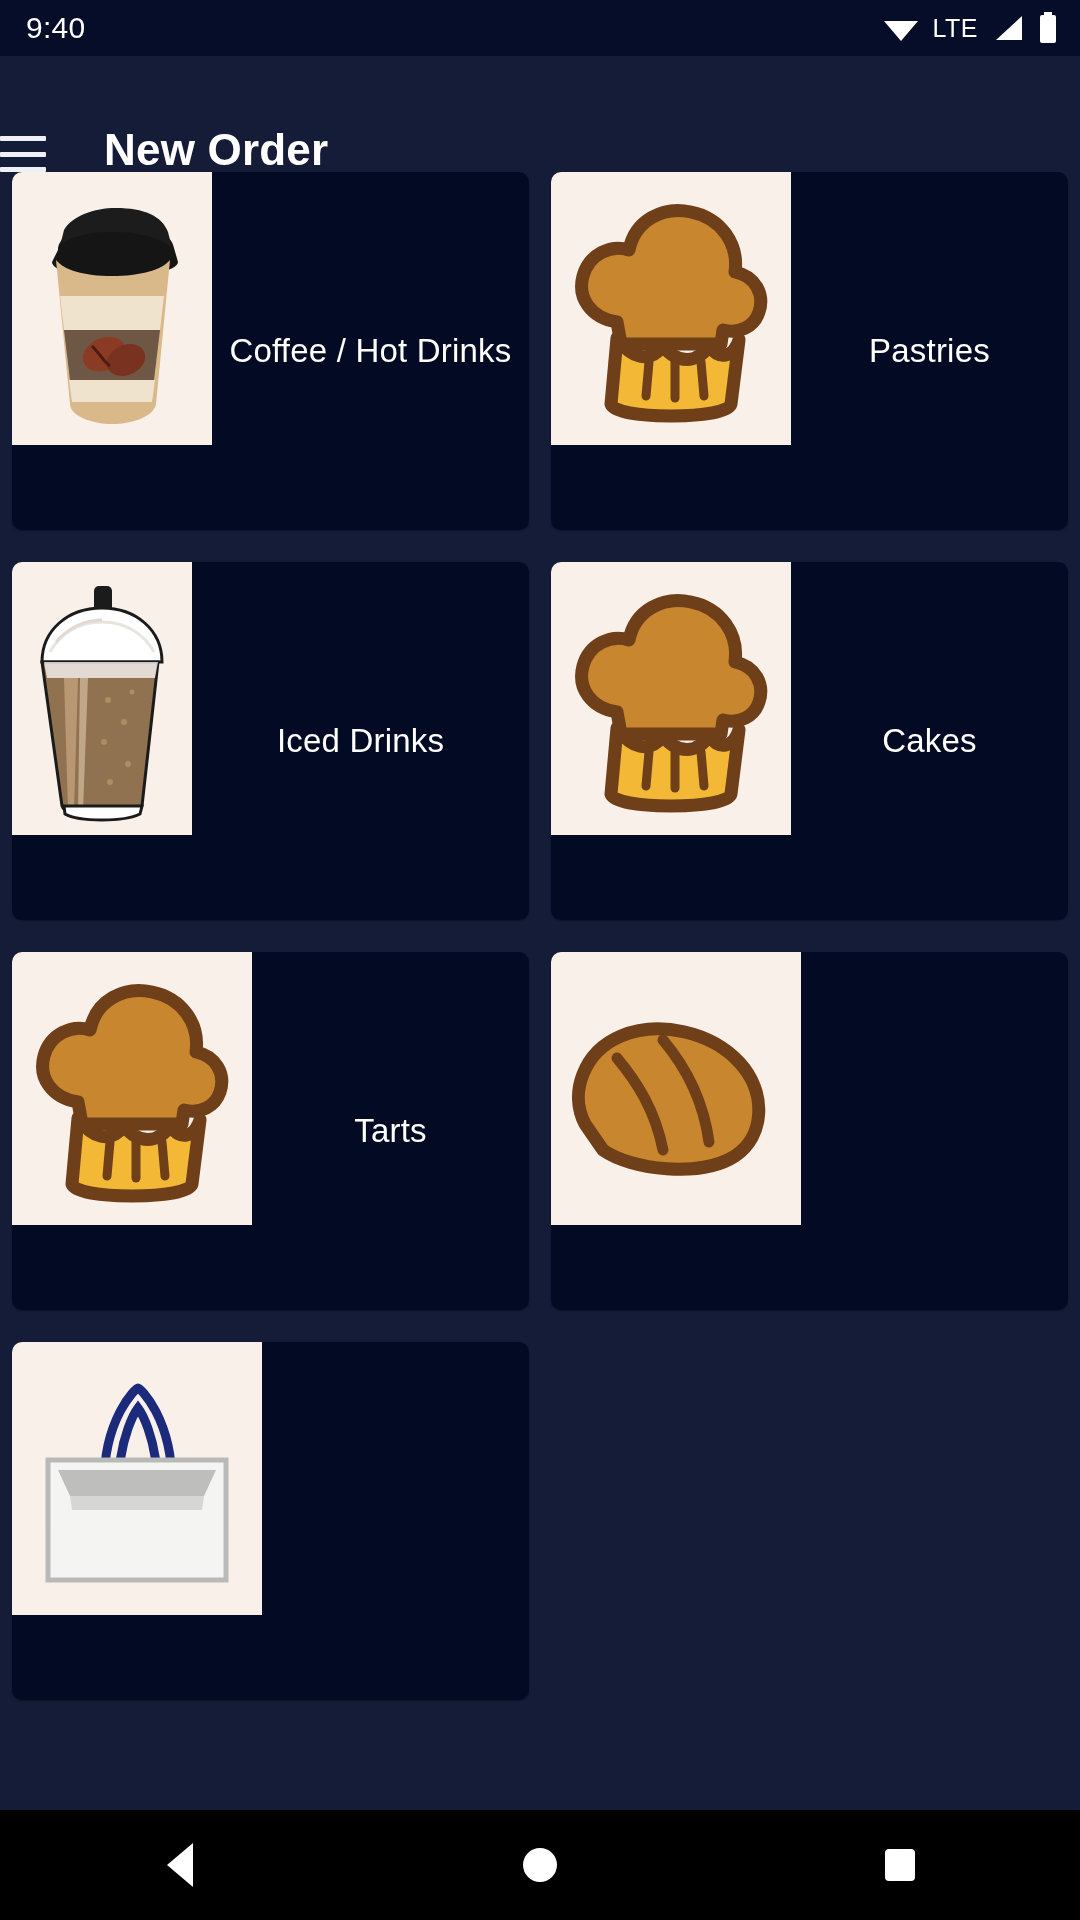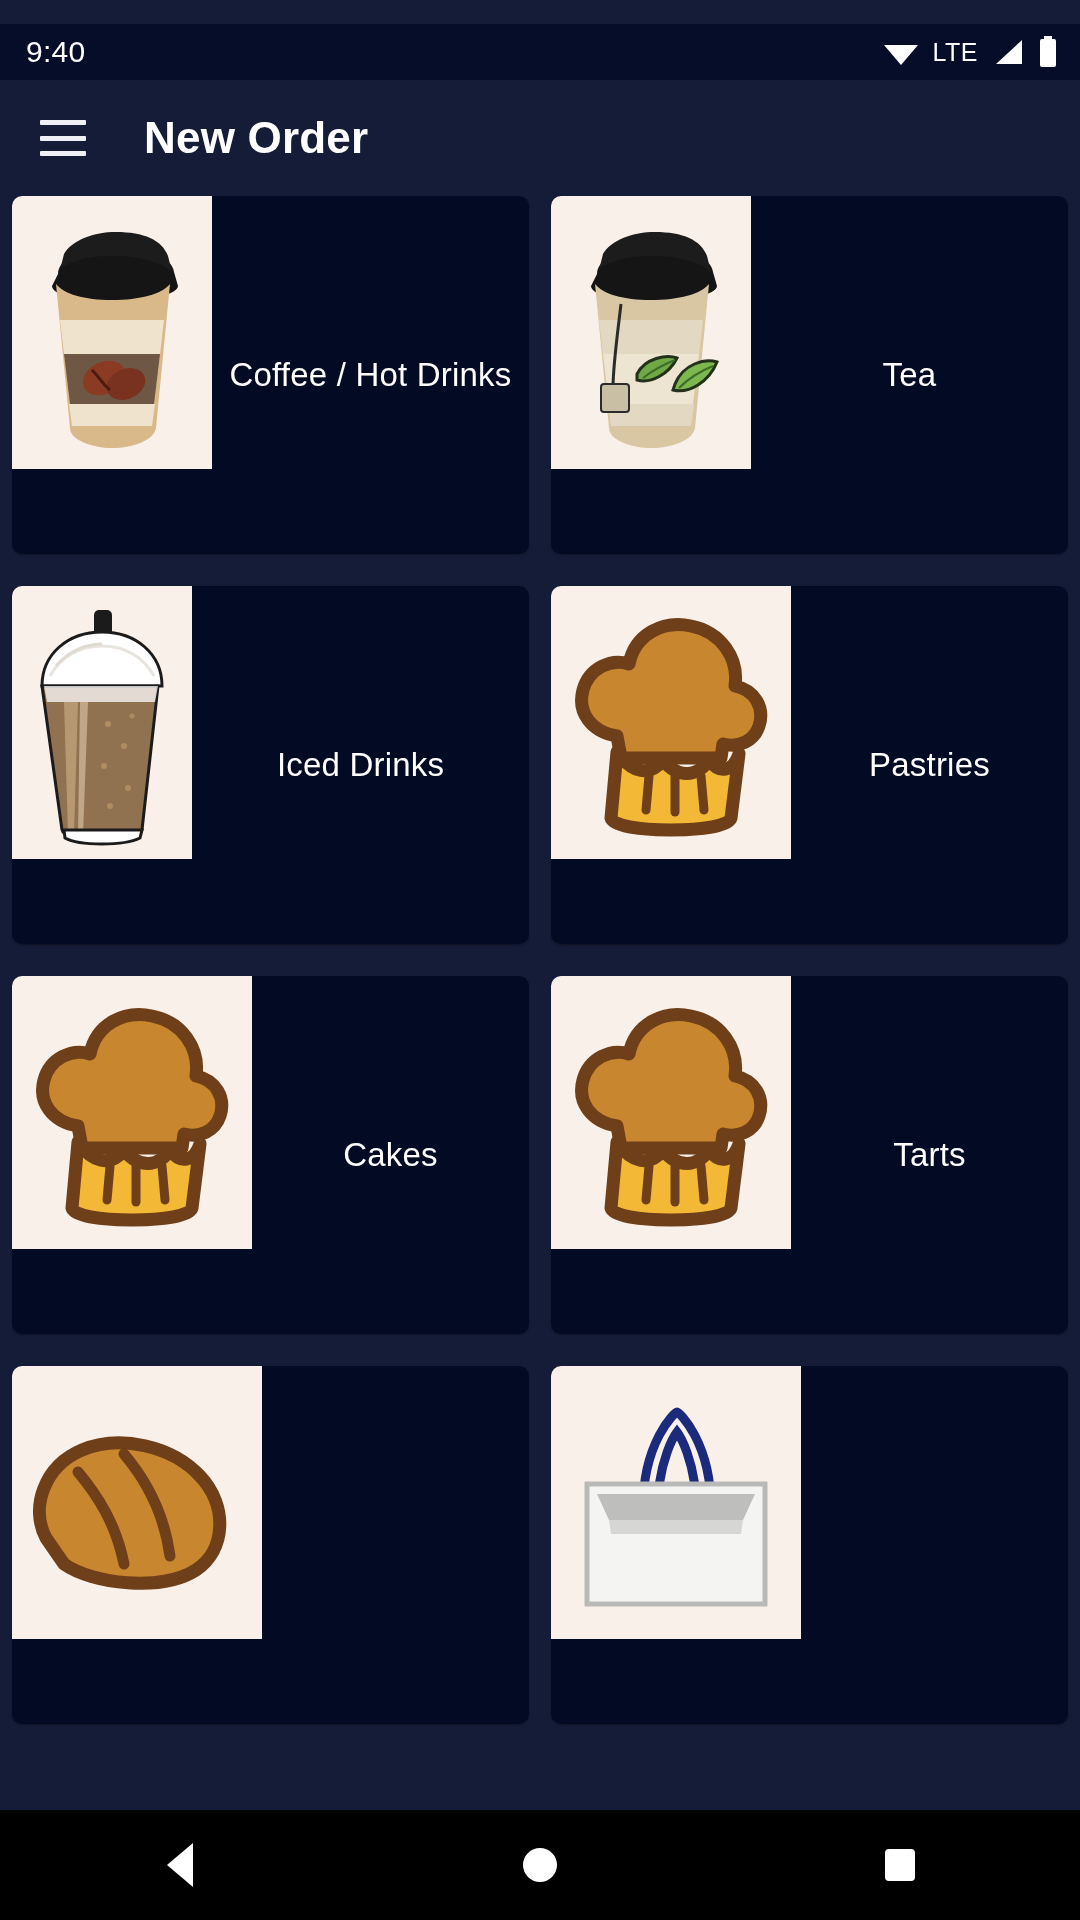--- a/index.html
+++ b/index.html
@@ -23,21 +23,20 @@
 
   
   .status-bar {
     height: 56px;
     flex: 0 0 56px;
     background: #060D29;
     display: flex;
     align-items: center;
     justify-content: space-between;
     padding: 0 22px 0 26px;
-    margin-top: 24px;
   }
   .status-clock {
     color: #FFFFFF;
     font-size: 30px;
     letter-spacing: 0.3px;
     line-height: 1;
   }
   .status-icons {
     display: flex;
     align-items: center;
@@ -51,22 +50,21 @@
     letter-spacing: 0.5px;
     line-height: 1;
   }
 
   
   .app-bar {
     height: 116px;
     flex: 0 0 116px;
     background: #151C38;
     display: flex;
-    align-items: center;
-    padding-left: 40px;
+    align-items: flex-end;
   }
   .hamburger {
     width: 46px;
     height: 36px;
     display: flex;
     flex-direction: column;
     justify-content: space-between;
     cursor: pointer;
   }
   .hamburger span {
@@ -217,40 +215,34 @@
             <path d="M57 196 L143 196 L140 218 L60 218 Z" fill="#EFE3CE"></path>
             <ellipse cx="92" cy="170" rx="22" ry="16" transform="rotate(-25 92 170)" fill="#8B3A23"></ellipse>
             <ellipse cx="114" cy="176" rx="20" ry="15" transform="rotate(-25 114 176)" fill="#7A3220"></ellipse>
             <path d="M80 162 C88 170 92 178 98 182" stroke="#4A1C10" stroke-width="3" fill="none"></path>
           </svg>
           </span>
         </div>
         <div class="cat-label">Coffee / Hot Drinks</div>
       </div>
 
-      <div class="cat-card">
-        <div class="cat-thumb">
-          <span>
-          <svg width="200" height="250" viewBox="0 0 200 250">
-            <path d="M46 66 C46 52 66 40 100 40 C140 40 160 50 162 64 L166 78 C166 86 136 94 100 94 C64 94 40 86 40 78 Z" fill="#151515"></path>
-            <path d="M52 46 C60 32 82 24 104 24 C132 24 150 32 156 48 L160 64 C150 54 126 48 100 48 C74 48 56 54 48 62 Z" fill="#1c1c1c"></path>
-            <path d="M44 76 L58 220 C58 232 80 240 100 240 C122 240 142 232 144 220 L158 76 C150 86 128 92 100 92 C72 92 52 86 44 76 Z" fill="#D9C7A4"></path>
-            <path d="M48 112 L152 112 L148 146 L52 146 Z" fill="#E3D9C2"></path>
-            <path d="M52 146 L148 146 L142 196 L58 196 Z" fill="#EDE5D2"></path>
-            <path d="M57 196 L143 196 L140 218 L60 218 Z" fill="#E3D9C2"></path>
-            <path d="M70 96 C66 130 62 158 62 180" stroke="#2b2b2b" stroke-width="3" fill="none"></path>
-            <rect x="50" y="176" width="28" height="28" rx="3" fill="#C9BFA4" stroke="#2b2b2b" stroke-width="2"></rect>
-            <path d="M86 166 C94 150 116 146 126 150 C118 166 100 176 86 172 Z" fill="#6EA945" stroke="#23301a" stroke-width="3"></path>
-            <path d="M124 176 C132 156 154 150 166 154 C158 174 138 186 122 182 Z" fill="#7DB84F" stroke="#23301a" stroke-width="3"></path>
-            <path d="M92 170 C102 162 114 156 124 152" stroke="#3E6B28" stroke-width="2" fill="none"></path>
-            <path d="M128 180 C138 170 152 162 162 158" stroke="#3E6B28" stroke-width="2" fill="none"></path>
-          </svg>
-          </span>
-        </div>
-        <div class="cat-label">Tea</div>
+
+      <div class="cat-card">
+        <div class="cat-thumb">
+          <span>
+          <svg width="240" height="230" viewBox="0 0 240 230">
+            <path d="M66 128 C40 124 26 104 32 82 C38 60 60 50 78 56 C84 26 112 12 140 18 C170 24 188 50 184 78 C204 82 214 100 208 118 C203 133 188 140 172 136 L170 150 L70 150 Z" fill="#C8872F" stroke="#6E3F18" stroke-width="13" stroke-linejoin="round"></path>
+            <path d="M66 144 C80 164 98 170 112 152 C126 170 146 170 158 152 C168 166 182 164 188 146 L180 210 C178 218 152 222 120 222 C88 222 62 218 60 210 Z" fill="#F3B936" stroke="#6E3F18" stroke-width="13" stroke-linejoin="round"></path>
+            <path d="M98 168 L95 202" stroke="#6E3F18" stroke-width="9" stroke-linecap="round"></path>
+            <path d="M124 168 L124 204" stroke="#6E3F18" stroke-width="9" stroke-linecap="round"></path>
+            <path d="M150 168 L153 202" stroke="#6E3F18" stroke-width="9" stroke-linecap="round"></path>
+          </svg>
+          </span>
+        </div>
+        <div class="cat-label">Pastries</div>
       </div>
 
       <div class="cat-card">
         <div class="cat-thumb">
           <span>
           <svg width="180" height="250" viewBox="0 0 180 250">
             <rect x="82" y="12" width="18" height="46" rx="5" fill="#1b1b1b"></rect>
             <path d="M30 88 C30 56 56 34 90 34 C124 34 150 56 150 88 Z" fill="#FFFFFF" stroke="#1b1b1b" stroke-width="3"></path>
             <path d="M38 78 C48 60 66 48 90 48 C114 48 132 60 142 78" stroke="#E8E4DE" stroke-width="3" fill="none"></path>
             <path d="M44 68 C54 56 70 46 90 46" stroke="#E0DAD2" stroke-width="3" fill="none"></path>
@@ -276,50 +268,35 @@
           <span>
           <svg width="240" height="230" viewBox="0 0 240 230">
             <path d="M66 128 C40 124 26 104 32 82 C38 60 60 50 78 56 C84 26 112 12 140 18 C170 24 188 50 184 78 C204 82 214 100 208 118 C203 133 188 140 172 136 L170 150 L70 150 Z" fill="#C8872F" stroke="#6E3F18" stroke-width="13" stroke-linejoin="round"></path>
             <path d="M66 144 C80 164 98 170 112 152 C126 170 146 170 158 152 C168 166 182 164 188 146 L180 210 C178 218 152 222 120 222 C88 222 62 218 60 210 Z" fill="#F3B936" stroke="#6E3F18" stroke-width="13" stroke-linejoin="round"></path>
             <path d="M98 168 L95 202" stroke="#6E3F18" stroke-width="9" stroke-linecap="round"></path>
             <path d="M124 168 L124 204" stroke="#6E3F18" stroke-width="9" stroke-linecap="round"></path>
             <path d="M150 168 L153 202" stroke="#6E3F18" stroke-width="9" stroke-linecap="round"></path>
           </svg>
           </span>
         </div>
-        <div class="cat-label">Pastries</div>
+        <div class="cat-label">Cakes</div>
       </div>
 
       <div class="cat-card">
         <div class="cat-thumb">
           <span>
           <svg width="240" height="230" viewBox="0 0 240 230">
             <path d="M66 128 C40 124 26 104 32 82 C38 60 60 50 78 56 C84 26 112 12 140 18 C170 24 188 50 184 78 C204 82 214 100 208 118 C203 133 188 140 172 136 L170 150 L70 150 Z" fill="#C8872F" stroke="#6E3F18" stroke-width="13" stroke-linejoin="round"></path>
             <path d="M66 144 C80 164 98 170 112 152 C126 170 146 170 158 152 C168 166 182 164 188 146 L180 210 C178 218 152 222 120 222 C88 222 62 218 60 210 Z" fill="#F3B936" stroke="#6E3F18" stroke-width="13" stroke-linejoin="round"></path>
             <path d="M98 168 L95 202" stroke="#6E3F18" stroke-width="9" stroke-linecap="round"></path>
             <path d="M124 168 L124 204" stroke="#6E3F18" stroke-width="9" stroke-linecap="round"></path>
             <path d="M150 168 L153 202" stroke="#6E3F18" stroke-width="9" stroke-linecap="round"></path>
           </svg>
           </span>
         </div>
-        <div class="cat-label">Cakes</div>
-      </div>
-
-      <div class="cat-card">
-        <div class="cat-thumb">
-          <span>
-          <svg width="240" height="230" viewBox="0 0 240 230">
-            <path d="M66 128 C40 124 26 104 32 82 C38 60 60 50 78 56 C84 26 112 12 140 18 C170 24 188 50 184 78 C204 82 214 100 208 118 C203 133 188 140 172 136 L170 150 L70 150 Z" fill="#C8872F" stroke="#6E3F18" stroke-width="13" stroke-linejoin="round"></path>
-            <path d="M66 144 C80 164 98 170 112 152 C126 170 146 170 158 152 C168 166 182 164 188 146 L180 210 C178 218 152 222 120 222 C88 222 62 218 60 210 Z" fill="#F3B936" stroke="#6E3F18" stroke-width="13" stroke-linejoin="round"></path>
-            <path d="M98 168 L95 202" stroke="#6E3F18" stroke-width="9" stroke-linecap="round"></path>
-            <path d="M124 168 L124 204" stroke="#6E3F18" stroke-width="9" stroke-linecap="round"></path>
-            <path d="M150 168 L153 202" stroke="#6E3F18" stroke-width="9" stroke-linecap="round"></path>
-          </svg>
-          </span>
-        </div>
         <div class="cat-label">Tarts</div>
       </div>
 
       <div class="cat-card">
         <div class="cat-thumb">
           <span>
           <svg width="250" height="230" viewBox="0 0 250 230">
             <path d="M34 150 C18 120 32 78 70 62 C108 46 160 58 188 88 C216 118 214 162 184 182 C150 204 80 196 52 176 Z" fill="#C8872F" stroke="#6E3F18" stroke-width="13" stroke-linejoin="round"></path>
             <path d="M66 84 C86 108 104 136 112 176" stroke="#6E3F18" stroke-width="11" fill="none" stroke-linecap="round"></path>
             <path d="M112 66 C134 92 152 124 158 168" stroke="#6E3F18" stroke-width="11" fill="none" stroke-linecap="round"></path>

